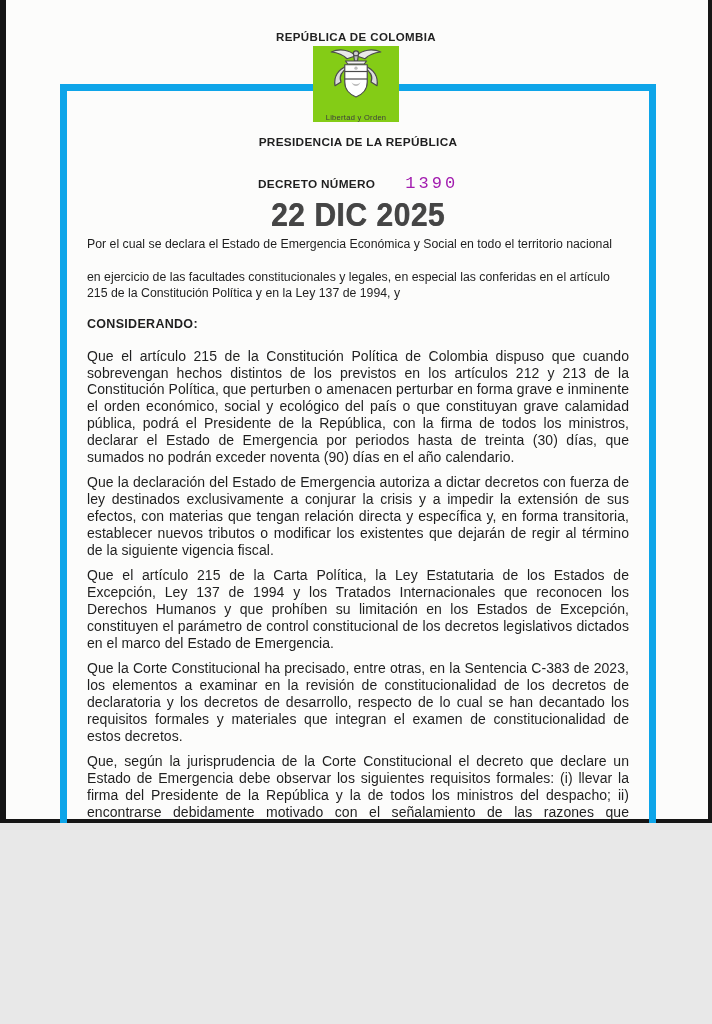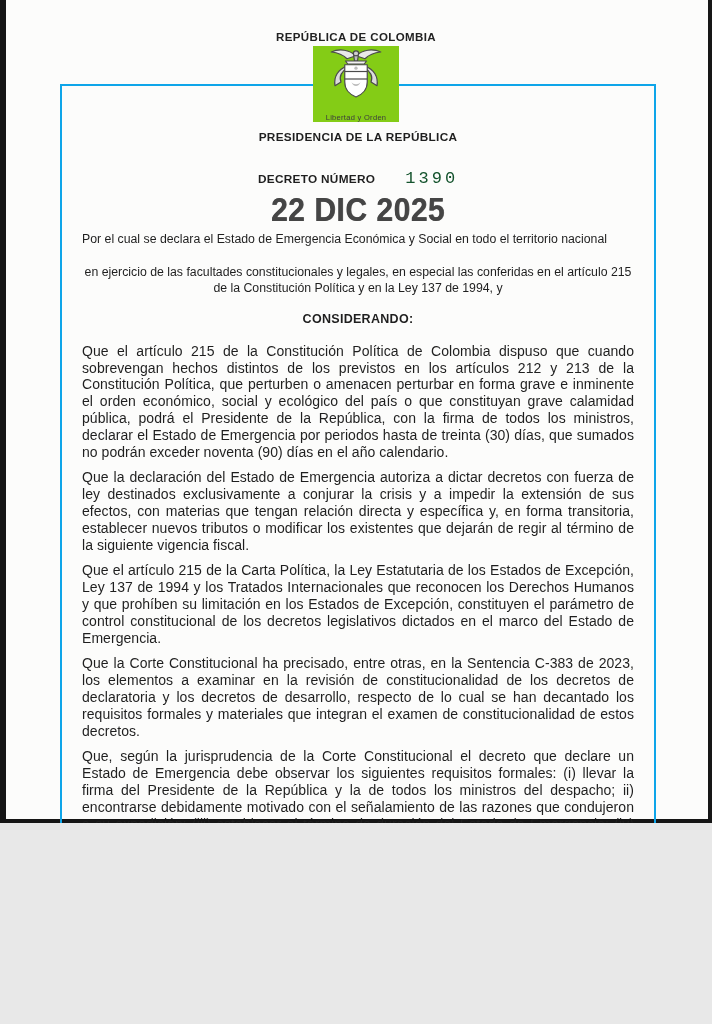--- a/index.html
+++ b/index.html
@@ -26,21 +26,21 @@
     font-size: 11.5px;
     font-weight: bold;
     letter-spacing: 0.4px;
     color: #222;
   }
 
   .doc-box {
     position: absolute;
     left: 60px; top: 84px;
     width: 596px; height: 905px;
-    border: 2px solid #0ea5e9;
+    border: 7px solid #0ea5e9;
     box-sizing: border-box;
     background: transparent;
   }
 
   .crest-wrap {
     position: absolute;
     top: 46px; left: 50%;
     transform: translateX(-50%);
     width: 86px;
     text-align: center;
@@ -76,21 +76,21 @@
   }
   .decree-label {
     font-size: 11.8px;
     font-weight: bold;
     letter-spacing: 0.3px;
     text-align: right;
   }
   .decree-number {
     font-family: "Liberation Mono", "DejaVu Sans Mono", monospace;
     font-size: 17px;
-    color: #14532d;
+    color: #a21caf;
     letter-spacing: 3px;
   }
   .date-stamp {
     text-align: center;
     font-size: 31px;
     font-weight: bold;
     color: #454545;
     letter-spacing: 0.5px;
     transform: scale(0.97, 1.1);
     transform-origin: center top;
@@ -104,28 +104,27 @@
     margin: 6px auto 0 auto;
   }
   .issuer {
     text-align: center;
     font-size: 12.5px;
     font-weight: bold;
     letter-spacing: 0.2px;
     margin-top: 15px;
   }
   .preamble {
-    text-align: center;
     font-size: 12.3px;
     line-height: 16px;
     max-width: 568px;
     margin: 16px auto 0 auto;
   }
   .considering {
-    text-align: center;
+    text-align: left;
     font-size: 12.5px;
     font-weight: bold;
     letter-spacing: 0.3px;
     margin-top: 16px;
   }
   .body-text { margin-top: 17px; }
   .para {
     text-align: justify;
     font-size: 14px;
     line-height: 16.8px;

